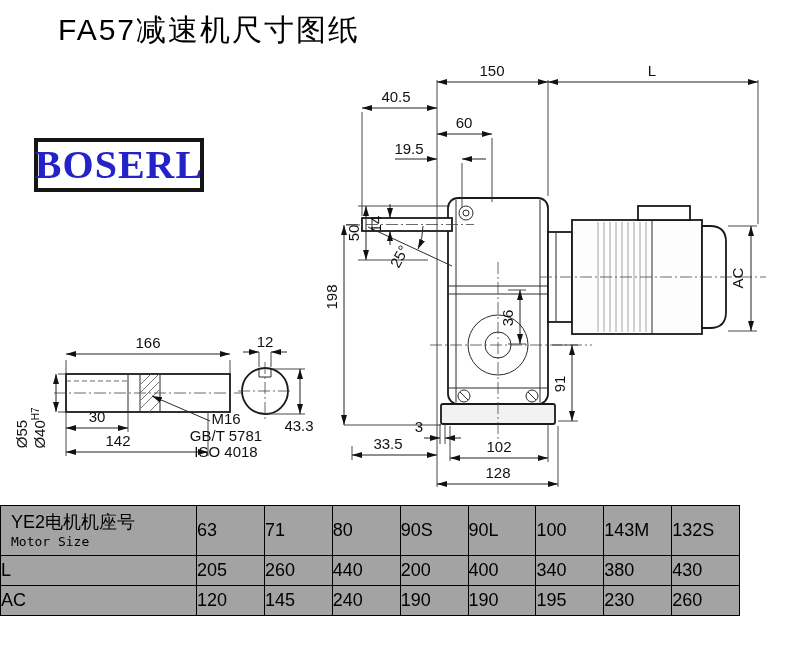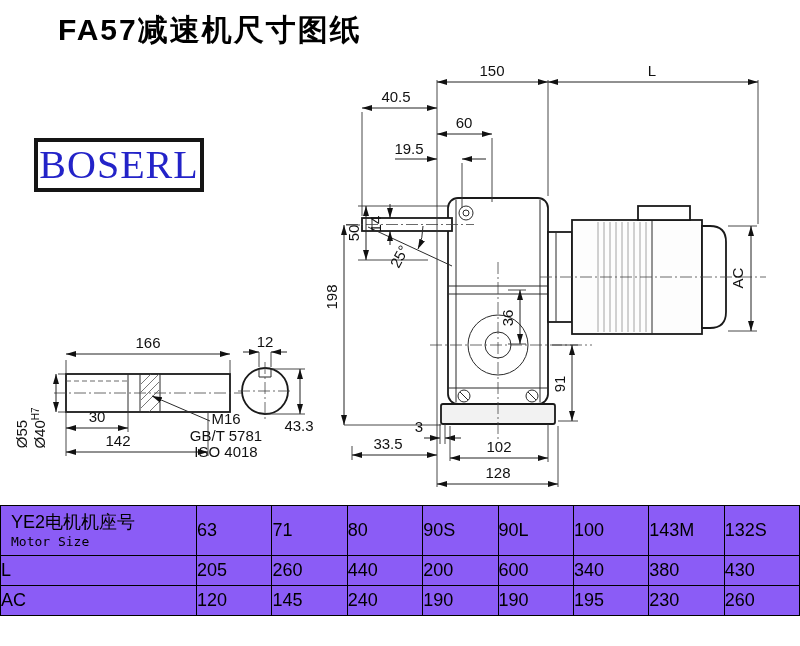--- a/index.html
+++ b/index.html
@@ -1,34 +1,34 @@
 <!DOCTYPE html>
 <html><head>
 <meta charset="utf-8">
 <style>
   * { margin:0; padding:0; box-sizing:border-box; }
   html,body { width:800px; height:646px; background:#fff; font-family:"Liberation Sans",sans-serif; }
   .sheet { position:relative; width:800px; height:646px; background:#fff; overflow:hidden; }
-  .title { position:absolute; top:10px; left:58px; font-size:30px; font-weight:bold; color:#000; letter-spacing:2px; white-space:nowrap; }
+  .title { position:absolute; top:10px; left:58px; font-size:30px; font-weight:normal; color:#000; letter-spacing:2px; white-space:nowrap; }
   .logo { position:absolute; top:138px; left:34px; width:170px; height:54px; border:4px solid #151515; background:#fff;
           display:flex; align-items:center; justify-content:center; }
-  .logo span { font-family:"Liberation Serif",serif; font-weight:normal; font-size:40px; color:#2323c8; letter-spacing:1px; line-height:1; }
+  .logo span { font-family:"Liberation Serif",serif; font-weight:bold; font-size:40px; color:#2323c8; letter-spacing:1px; line-height:1; }
   svg.draw { position:absolute; top:0; left:0; }
   
   .out   { stroke:#1a1a1a; stroke-width:1.8; }
   .thin  { stroke:#2a2a2a; stroke-width:1; }
   .fin   { stroke:#8d8d8d; stroke-width:0.8; }
   .ext   { stroke:#333; stroke-width:0.9; }
   .dim   { stroke:#222; stroke-width:1; }
   .center{ stroke:#444; stroke-width:0.8; stroke-dasharray:12 3 2 3; }
   .dash2 { stroke:#444; stroke-width:0.8; stroke-dasharray:5 3; }
   .hatch { stroke:#555; stroke-width:0.8; }
   text.dl { font-family:"Liberation Sans",sans-serif; font-size:15px; fill:#111; text-anchor:middle; }
   
-  table.size-table { position:absolute; top:505px; left:0; width:800px; border-collapse:collapse; table-layout:fixed; background:#8b5cf6; }
+  table.size-table { position:absolute; top:505px; left:0; width:740px; border-collapse:collapse; table-layout:fixed; background:#a3a3a3; }
   .size-table td { border:1.6px solid #000; text-align:left; font-size:18px; color:#000; padding:0; vertical-align:middle; }
   .size-table tr.hdr { height:50px; }
   .size-table tr.r   { height:30px; }
   .size-table td.label-cell { text-align:left; padding-left:10px; }
   .label-cell .cn { font-size:18px; line-height:1.3; }
   .label-cell .en { font-family:"DejaVu Sans Mono",monospace; font-size:13px; line-height:1.2; }
   col.c0 { width:196px; }
 </style>
 </head>
 <body>
@@ -245,21 +245,21 @@
         <td>100</td>
         <td>143M</td>
         <td>132S</td>
       </tr>
       <tr class="r">
         <td>L</td>
         <td>205</td>
         <td>260</td>
         <td>440</td>
         <td>200</td>
-        <td>600</td>
+        <td>400</td>
         <td>340</td>
         <td>380</td>
         <td>430</td>
       </tr>
       <tr class="r">
         <td>AC</td>
         <td>120</td>
         <td>145</td>
         <td>240</td>
         <td>190</td>

